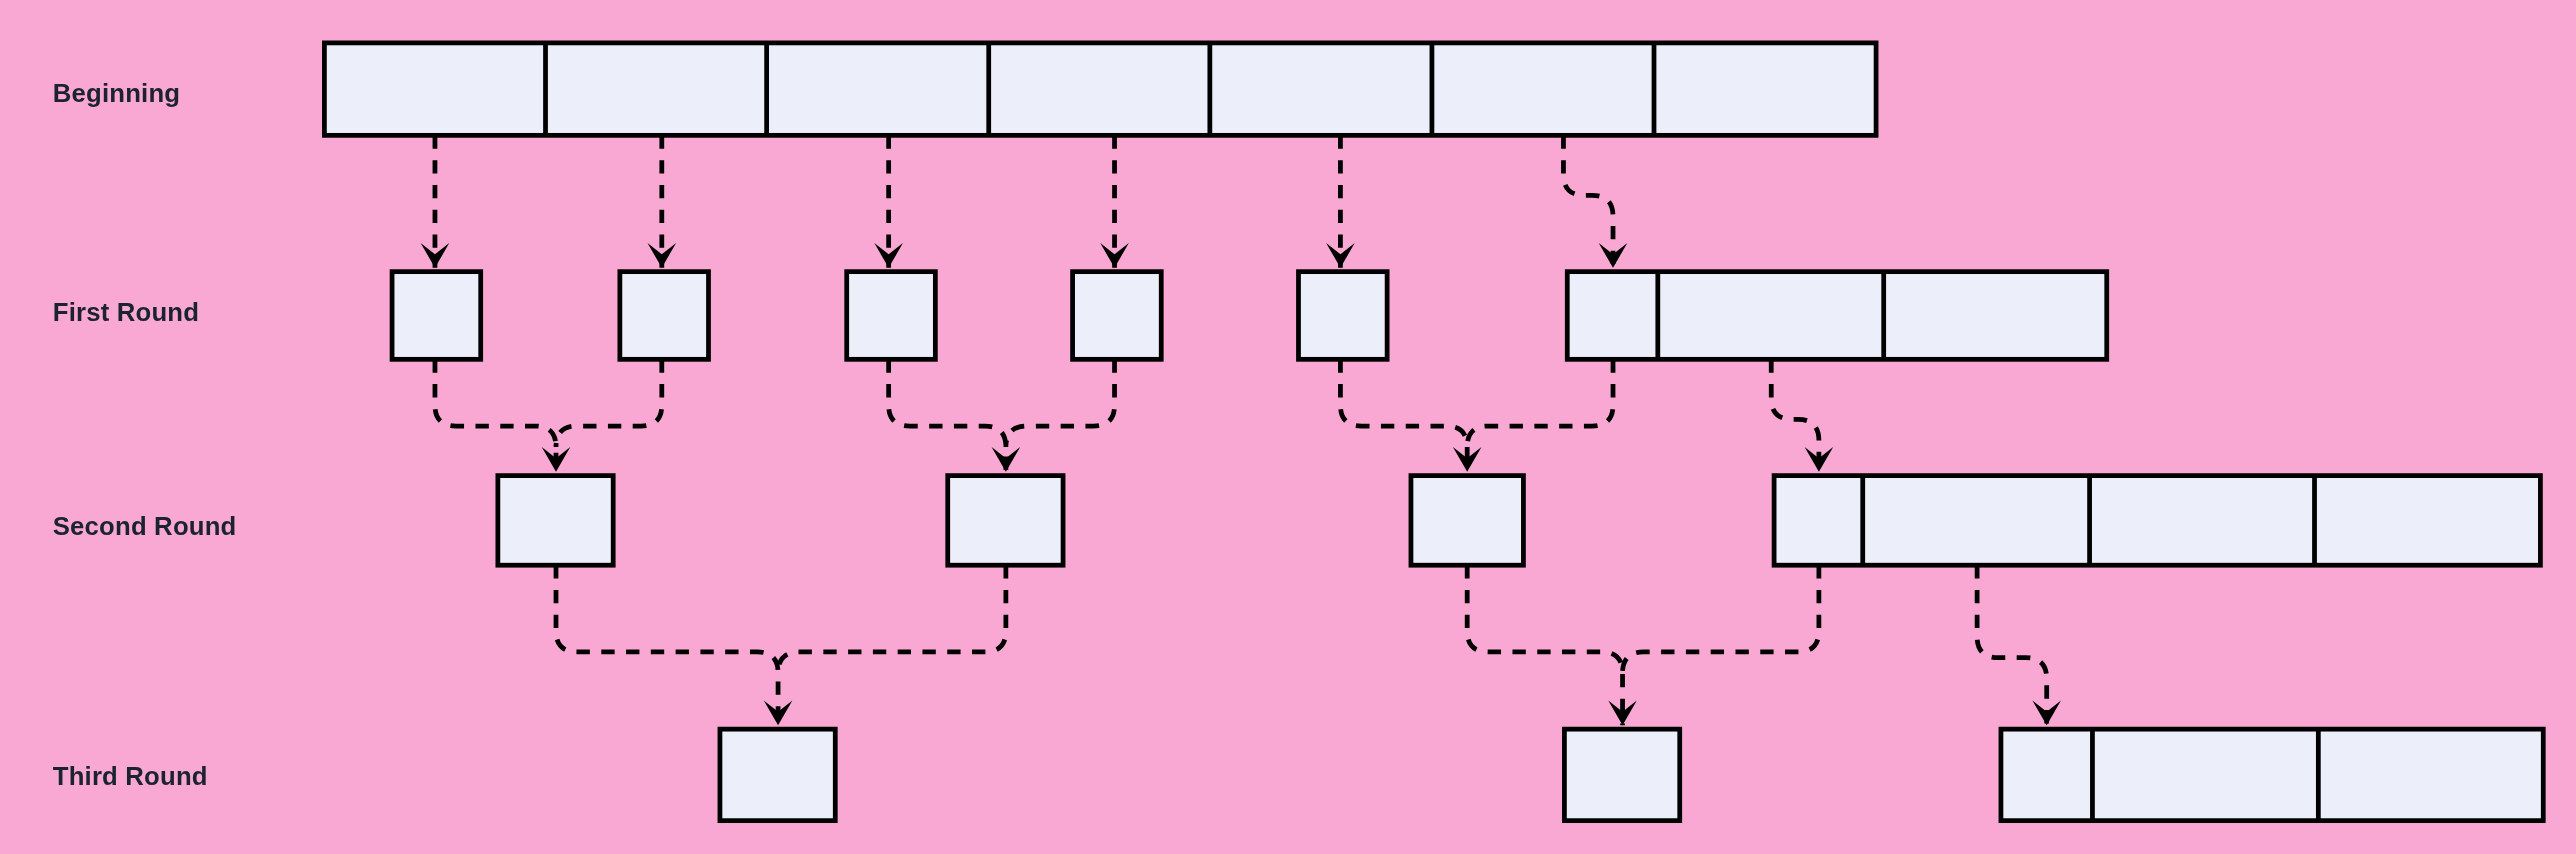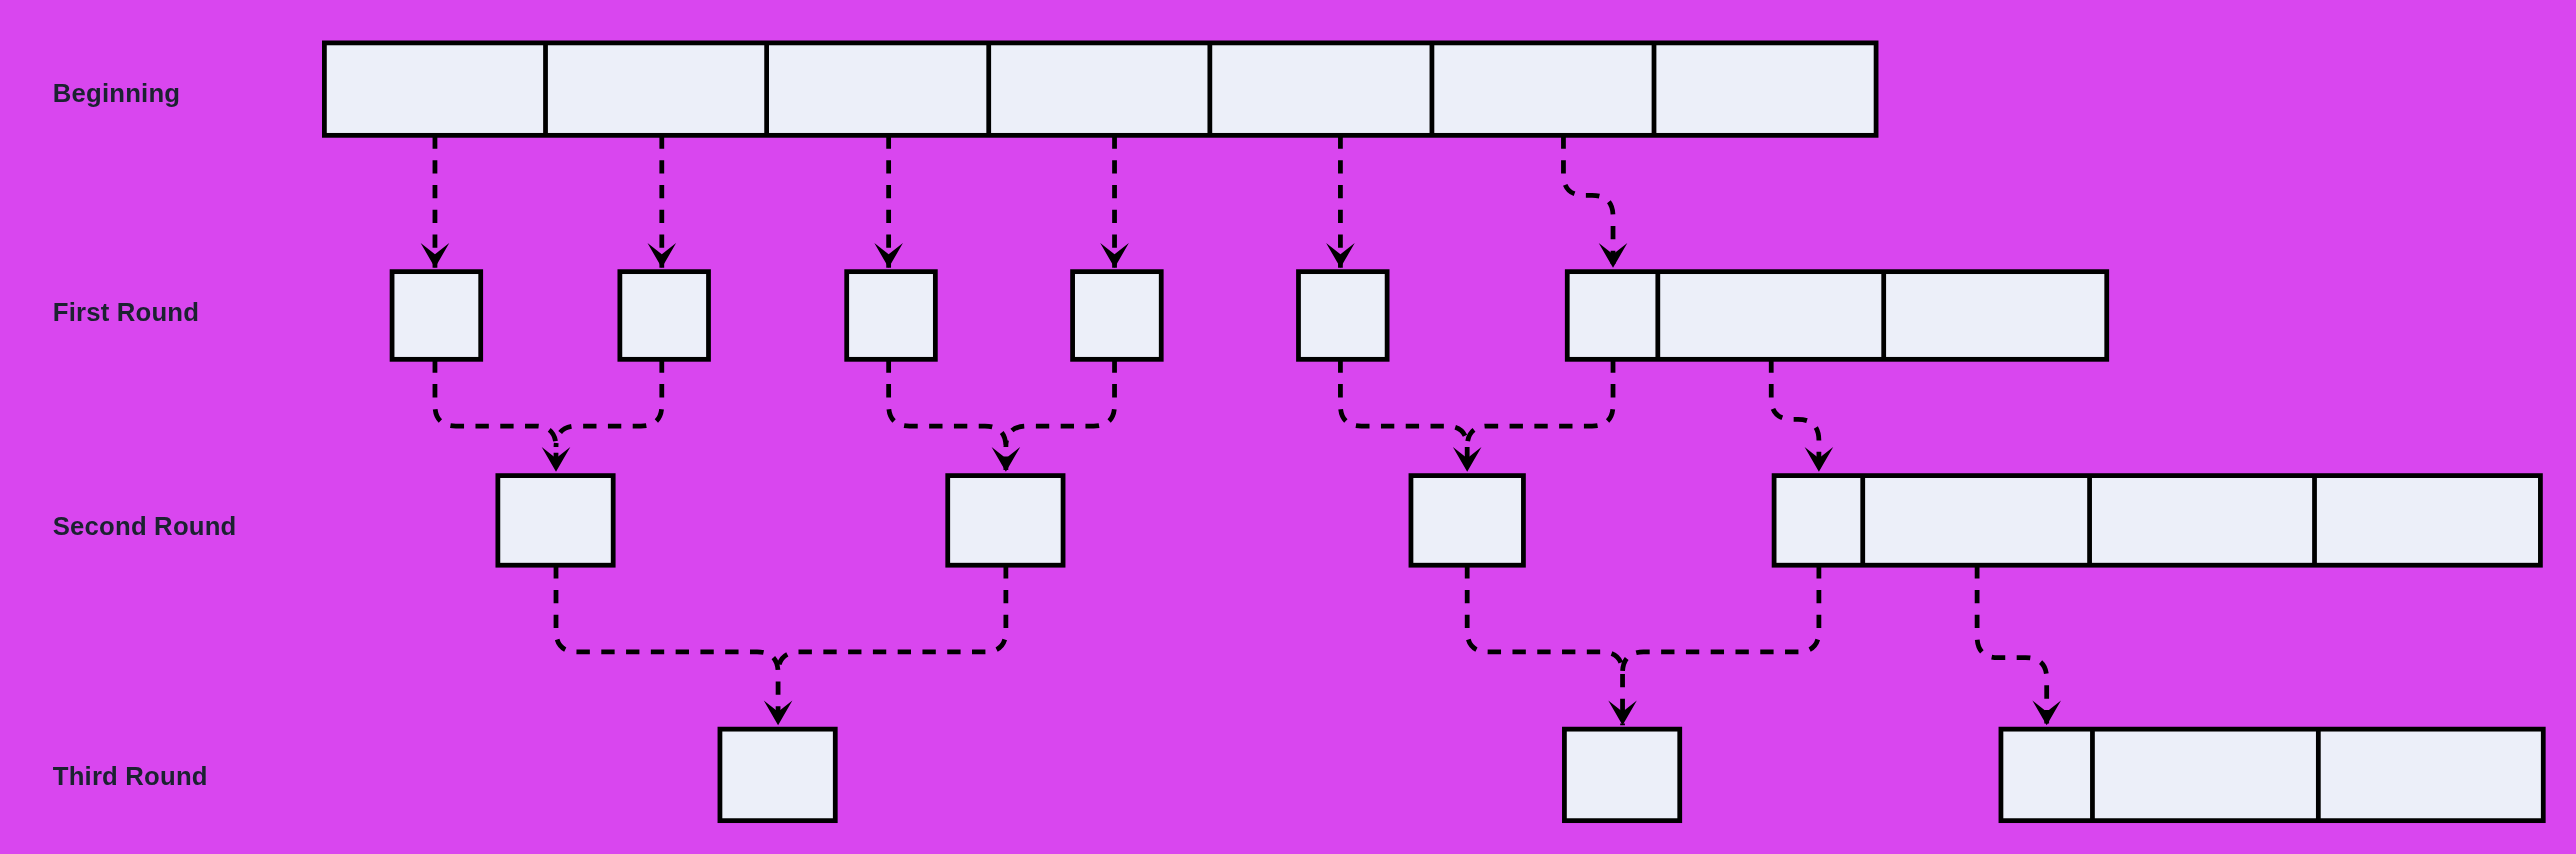--- a/index.html
+++ b/index.html
@@ -10,21 +10,21 @@
   body {
     width: 2576px;
     height: 854px;
     font-family: "Liberation Sans", sans-serif;
     overflow: hidden;
   }
   #stage {
     position: relative;
     width: 2576px;
     height: 854px;
-    background: #d946ef;
+    background: #f9a8d4;
   }
   #diagram {
     position: absolute;
     left: 0;
     top: 0;
     width: 2576px;
     height: 854px;
     display: block;
   }
   .row-label {

